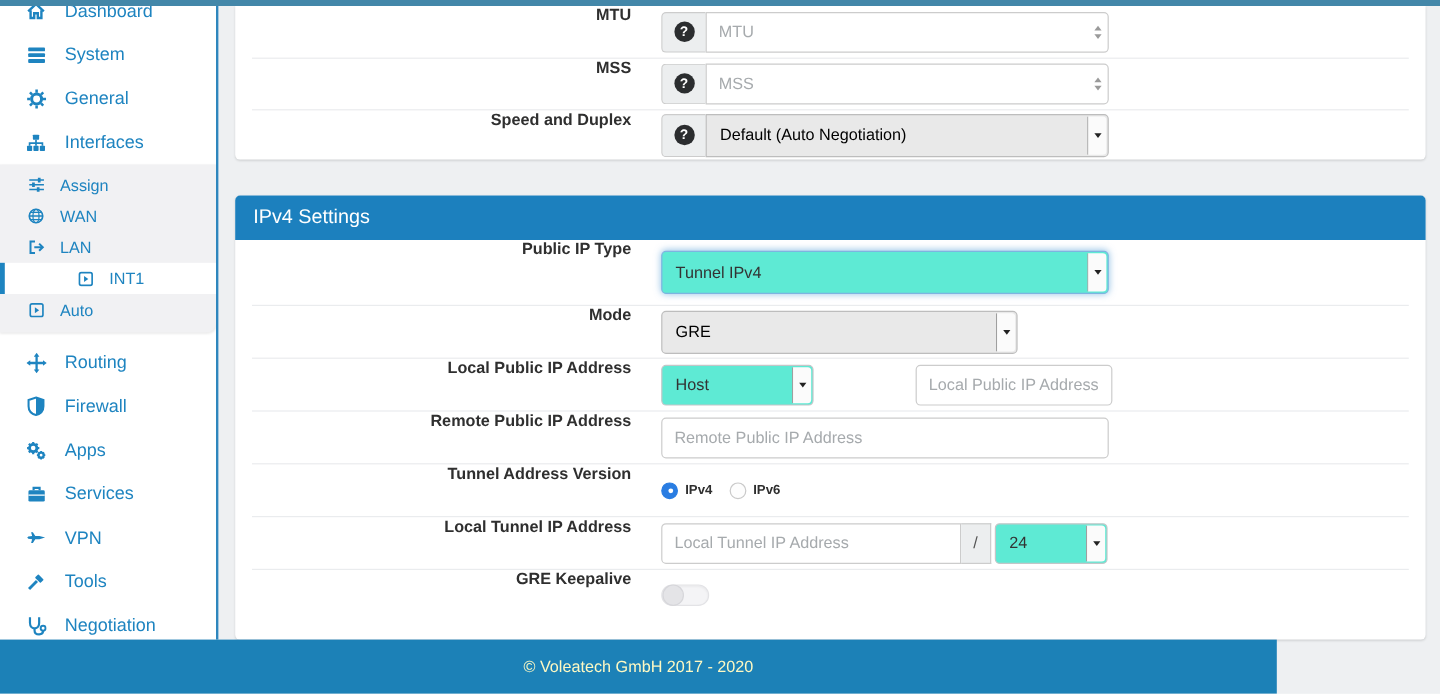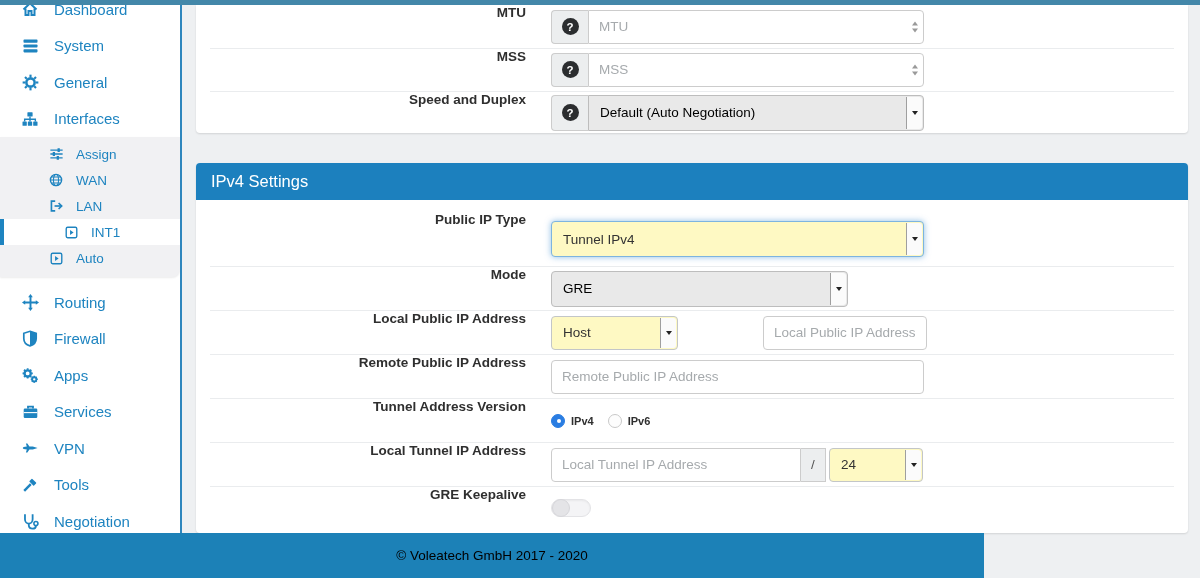--- a/index.html
+++ b/index.html
@@ -1,71 +1,71 @@
 <!DOCTYPE html>
 <html><head>
 <meta charset="utf-8">
 <style>
   * { box-sizing: border-box; margin: 0; padding: 0; }
   html,body { width:1200px; height:578px; overflow:hidden;
     font-family:"Liberation Sans", sans-serif; background:#eef0f2; }
 
   
   .top-strip { position:absolute; left:0; top:0; width:1200px; height:5px; background:#4387a9; z-index:5; }
-  .footer { position:absolute; left:0; bottom:0; width:984px; height:45px; background:#1c81b7;
-    display:flex; align-items:center; justify-content:center; color:#000000; font-size:13.5px; z-index:6; }
+  .footer { position:absolute; left:0; bottom:0; width:1064px; height:45px; background:#1c81b7;
+    display:flex; align-items:center; justify-content:center; color:#fef9c3; font-size:13.5px; z-index:6; }
 
   
   .sidebar { position:absolute; left:0; top:5px; width:182px; height:528px; background:#fff;
     border-right:2px solid #2e86bd; overflow:hidden; }
   .nav-item { display:flex; align-items:center; height:36.5px; padding-left:20px; cursor:pointer;
     color:#1e84c0; font-size:15px; }
   .nav-item.first { margin-top:-14px; } 
   .nav-item .ic { width:20px; height:16px; margin-right:14px; flex:0 0 20px; display:flex; align-items:center; justify-content:center; }
   .submenu { background:#f1f1f3; border-radius:0 0 8px 0; padding:4px 0 6px 0; box-shadow:0 1px 2px rgba(0,0,0,.08); }
-  .sub-item { display:flex; align-items:center; height:26px; padding-left:44px; cursor:pointer;
+  .sub-item { display:flex; align-items:center; height:26px; padding-left:18px; cursor:pointer;
     color:#1e84c0; font-size:13.5px; border-left:4px solid transparent; }
   .sub-item .ic { width:16px; height:14px; margin-right:12px; flex:0 0 16px; display:flex; align-items:center; justify-content:center; }
   .sub-item.active { background:#fff; border-left:4px solid #1e84c0; padding-left:59px; }
   svg.icon { display:block; }
 
   
   .content { position:absolute; left:184px; top:5px; width:1016px; height:528px; }
   .card { position:absolute; left:12px; width:992px; background:#fff; border-radius:4px;
     box-shadow:0 1px 2px rgba(0,0,0,.12); }
   .card1 { top:0px; height:128px; border-radius:0 0 4px 4px; }
   .card2 { top:158px; height:370px; }
   .card2-header { height:37px; background:#1c80be; border-radius:4px 4px 0 0; color:#fff;
     font-size:16.5px; display:flex; align-items:center; padding-left:15px; }
   .form-row { display:flex; min-height:44px; margin:0 14px; border-bottom:1px solid #eaecee; }
   .form-row.last { border-bottom:none; }
   .form-row .lbl { flex:0 0 316px; text-align:right; font-weight:bold; font-size:13.5px; color:#2f2f2f; }
   .form-row .ctrl { margin-left:25px; display:flex; align-items:center; position:relative; }
   .card1 .form-row { min-height:42.5px; }
-  .card2 .form-body { padding-top:12px; }
+  .card2 .form-body { padding-top:0; }
   .card2 .form-row.rowfirst { min-height:55px; }
 
   
   .input-group { display:flex; }
   .addon { width:37px; height:34px; background:#eceeef; border:1px solid #ccc; border-right:none;
     border-radius:4px 0 0 4px; display:flex; align-items:center; justify-content:center; }
   .qcircle { width:17px; height:17px; border-radius:50%; background:#2b2d2f; color:#fff;
     font-size:11.5px; font-weight:bold; display:flex; align-items:center; justify-content:center; }
   .slash-addon { width:25px; height:34px; background:#eceeef; border:1px solid #ccc; border-left:none;
     display:flex; align-items:center; justify-content:center; color:#555; font-size:13.5px; }
   input.txt { height:34px; border:1px solid #ccc; border-radius:4px; padding:0 10px; font-size:13.5px;
     color:#333; font-family:"Liberation Sans", sans-serif; outline:none; background:#fff; }
   input.txt::placeholder { color:#a6aaad; opacity:1; }
   .input-group input.txt { border-radius:0 4px 4px 0; }
   .grp-num { position:relative; }
   .spinner { position:absolute; right:6px; top:50%; transform:translateY(-50%); display:flex; flex-direction:column; gap:3px; }
   .spinner .up { width:0; height:0; border-left:3.5px solid transparent; border-right:3.5px solid transparent; border-bottom:4px solid #9a9a9a; }
   .spinner .dn { width:0; height:0; border-left:3.5px solid transparent; border-right:3.5px solid transparent; border-top:4px solid #9a9a9a; }
 
-  .sel { position:relative; height:36px; border:1px solid #c3c6c8; border-radius:4px; background:#fef9c3;
+  .sel { position:relative; height:36px; border:1px solid #c3c6c8; border-radius:4px; background:#5eead4;
     display:flex; align-items:center; padding:0 26px 0 11px; font-size:13.5px; color:#333; cursor:pointer; }
   .sel.gray { background:#e9e9e9; border-color:#bdbdbd; color:#000000; }
   .sel.focused { border-color:#7db4e0; box-shadow:0 0 6px rgba(108,170,220,.75); }
   .sel .arrowbox { position:absolute; right:1px; top:1px; bottom:1px; width:16px;
     border-left:1px solid #9f9f9f; border-radius:0 3px 3px 0; background:#fbfbfb;
     display:flex; align-items:center; justify-content:center; }
   .sel .arrowbox::after { content:""; width:0; height:0; border-left:3.5px solid transparent;
     border-right:3.5px solid transparent; border-top:4.5px solid #222; }
 
   

